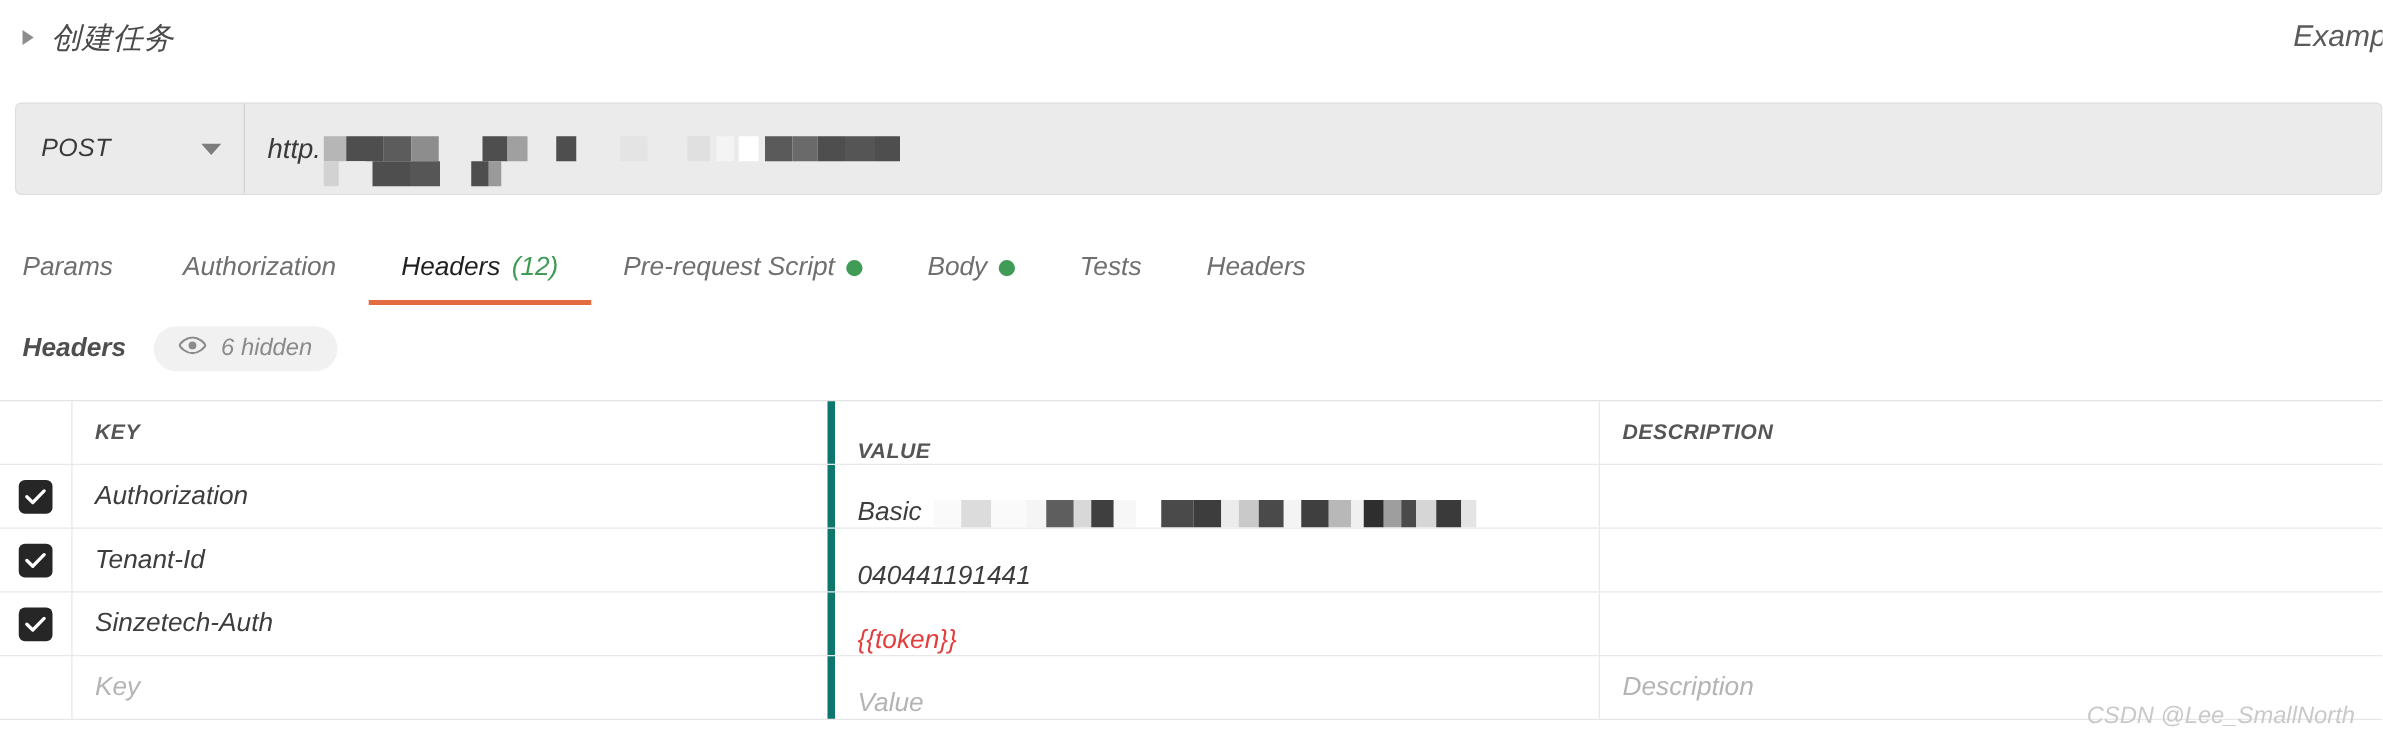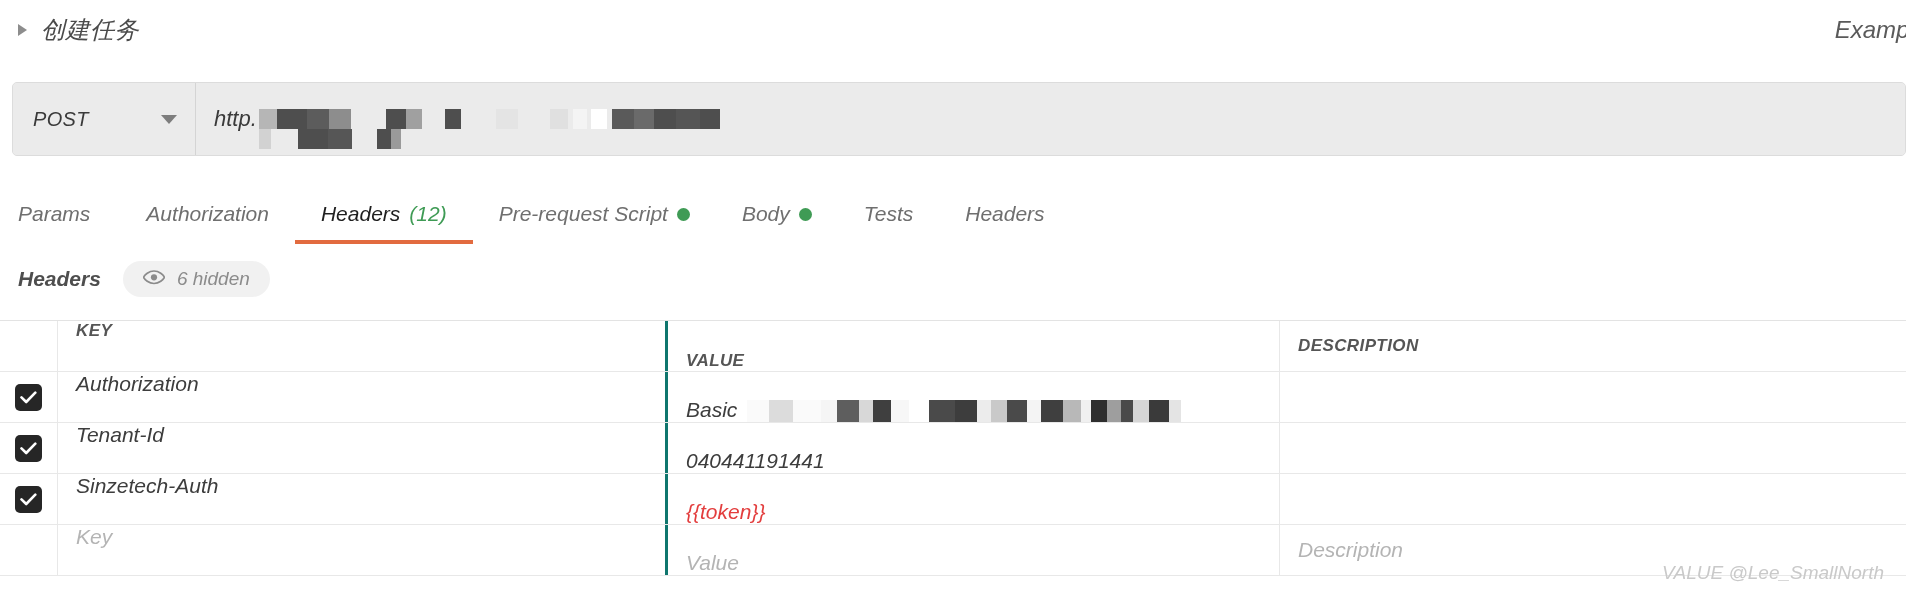--- a/index.html
+++ b/index.html
@@ -200,23 +200,23 @@
     flex: 0 0 58px;
     display: flex;
     align-items: center;
     justify-content: center;
     border-right: 1px solid #e8e8e8;
   }
   .cell-key {
     flex: 0 0 610px;
     width: 610px;
     display: flex;
-    align-items: flex-start;
+    align-items: center;
     padding-left: 18px;
-    border-right: 3px solid #0f766e;
+    border-right: 6px solid #0f766e;
     overflow: hidden;
   }
   .cell-value {
     flex: 0 0 612px;
     width: 612px;
     display: flex;
     align-items: flex-end;
     padding-left: 18px;
     border-right: 1px solid #e8e8e8;
     overflow: hidden;
@@ -457,15 +457,15 @@
       <div class="cell-value">
         <span class="cell-text placeholder">Value</span>
       </div>
       <div class="cell-desc">
         <span class="cell-text placeholder">Description</span>
       </div>
     </div>
 
   </div>
 
-  <div class="watermark">VALUE @Lee_SmallNorth</div>
+  <div class="watermark">CSDN @Lee_SmallNorth</div>
 
 </div>
 
 </body></html>

